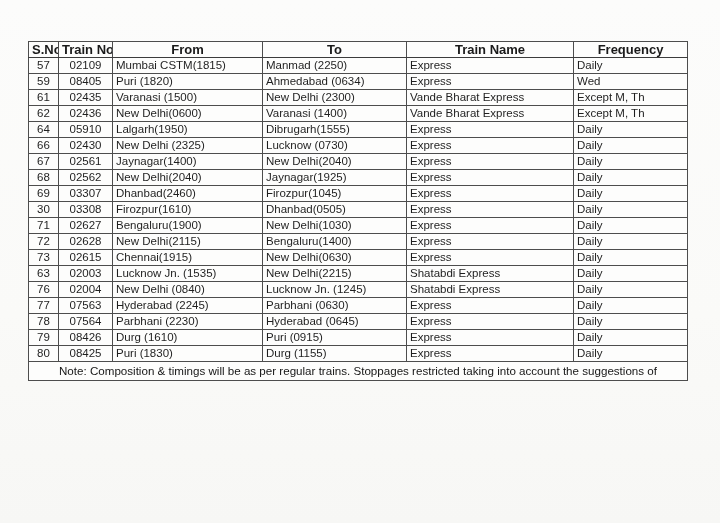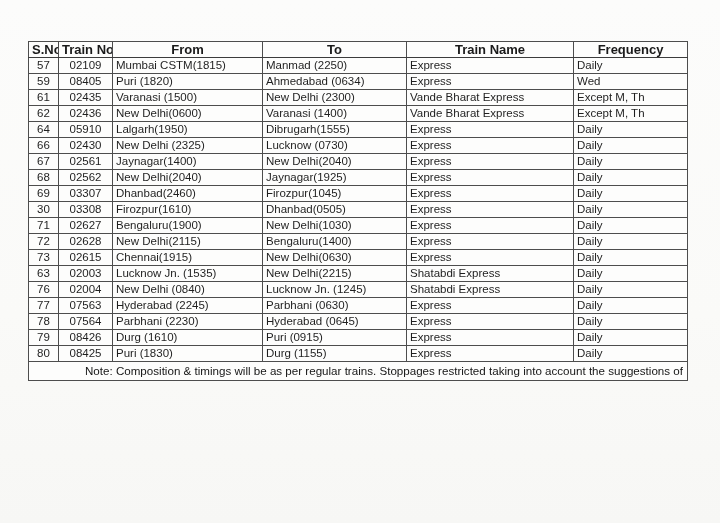--- a/index.html
+++ b/index.html
@@ -50,21 +50,21 @@
     font-size: 13px;
     color: #1a1a1a;
     border-bottom: 1.5px solid #3c3c3c;
   }
   table.train-table {
     border: 1.5px solid #3c3c3c;
   }
   td.center { text-align: center; }
   td.left   { text-align: left; }
   tfoot td.note-cell {
-    text-align: right;
+    text-align: center;
     padding: 1px 4px;
     height: 16px;
     line-height: 16px;
     font-size: 11.6px;
     color: #161616;
     border-top: 1.5px solid #3c3c3c;
     white-space: nowrap;
   }
 </style>
 </head>

